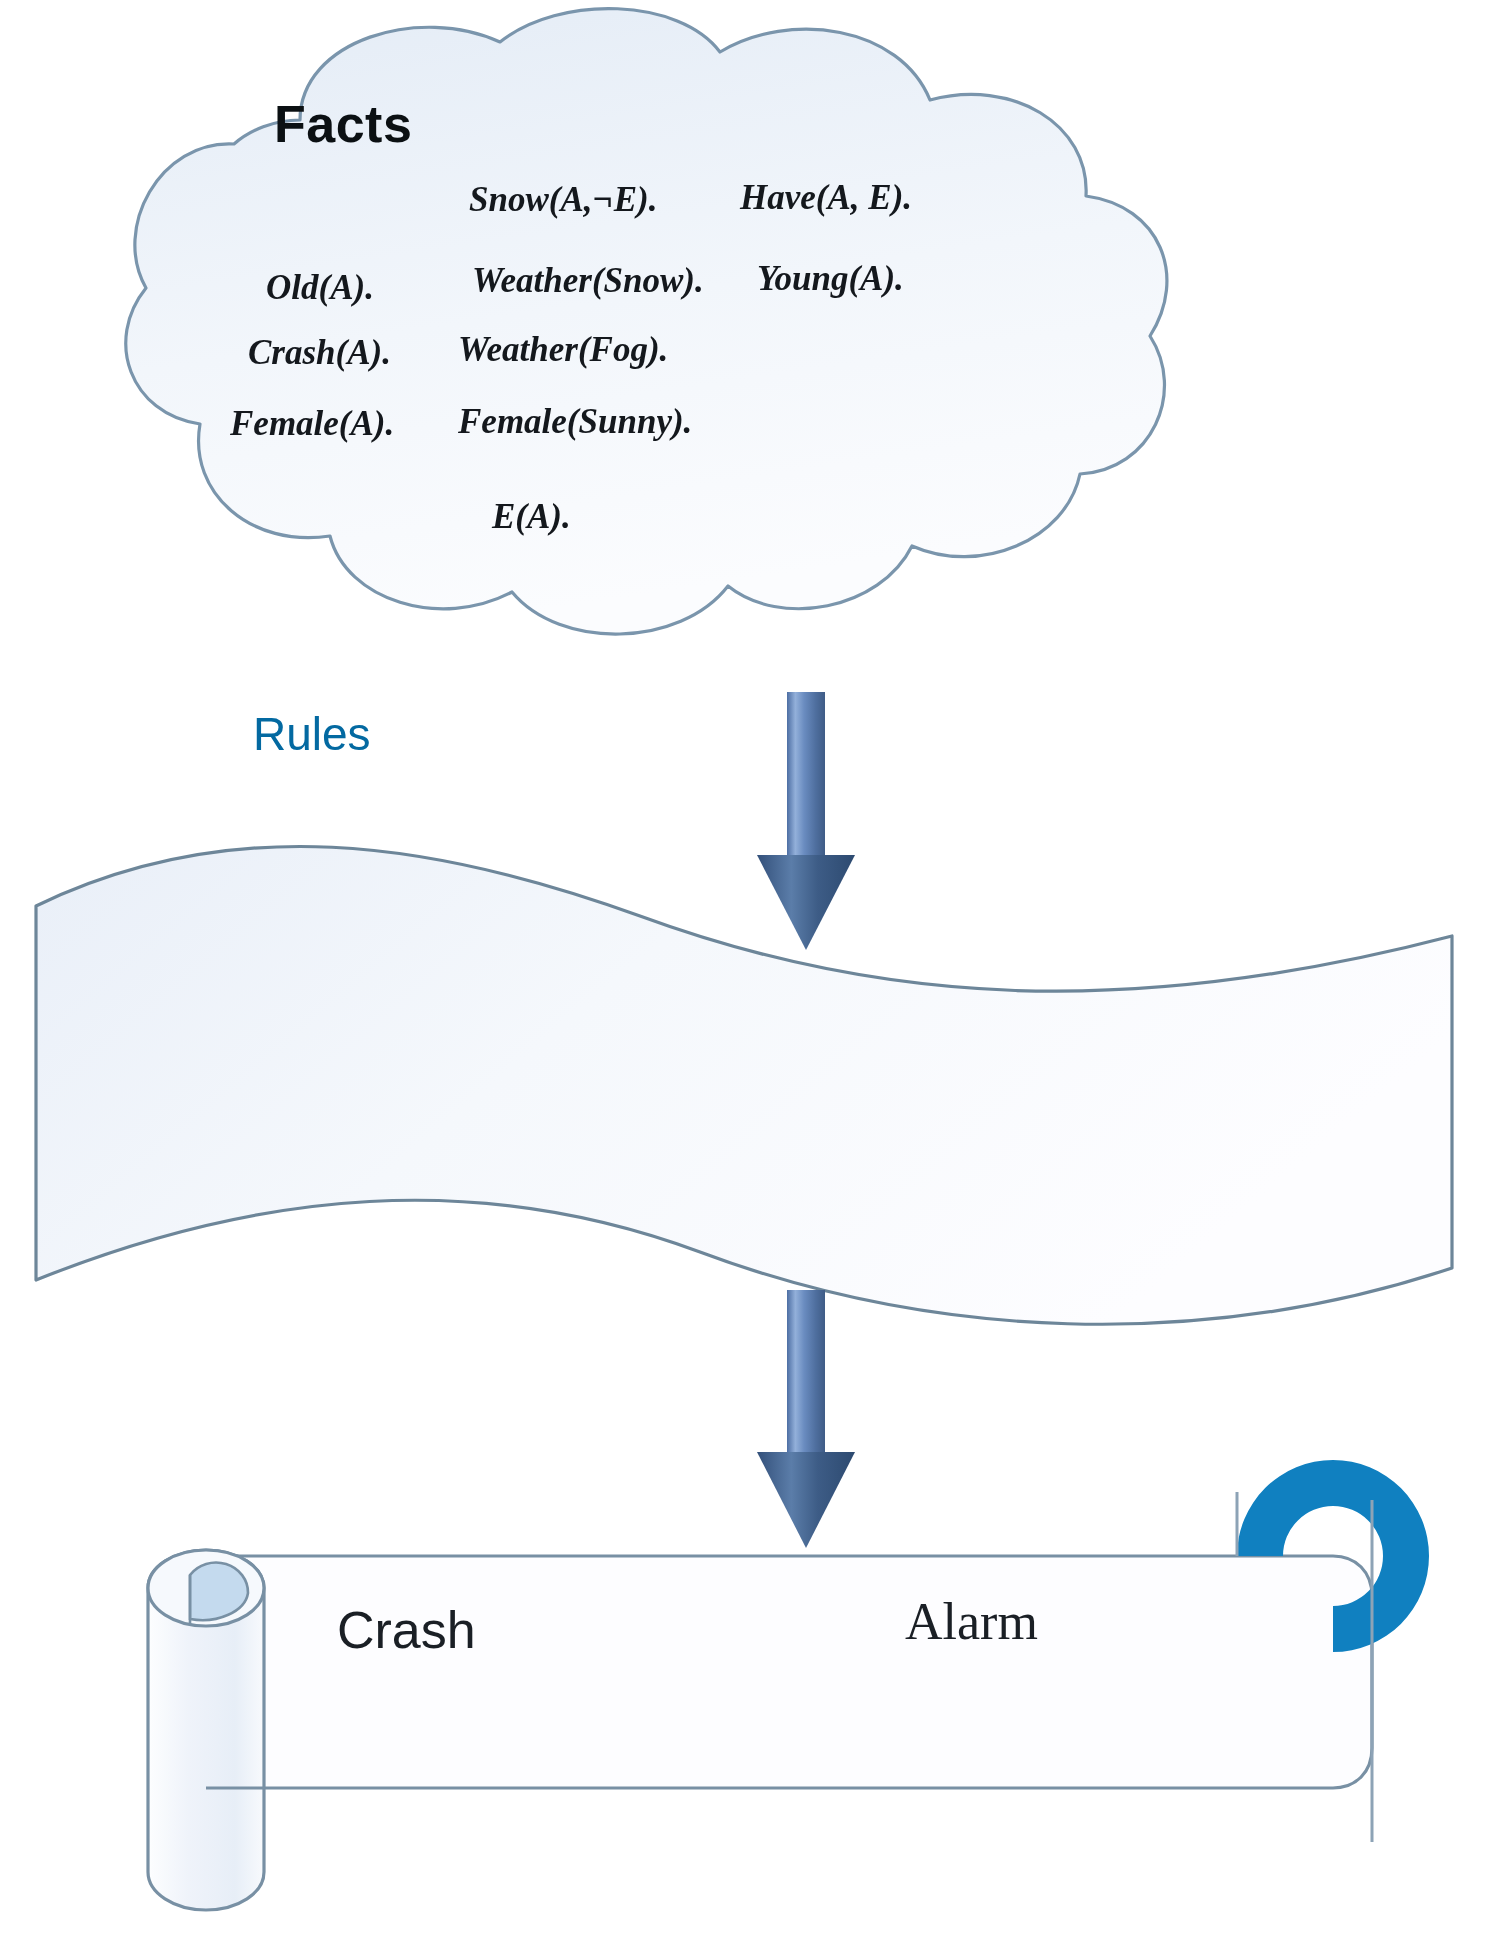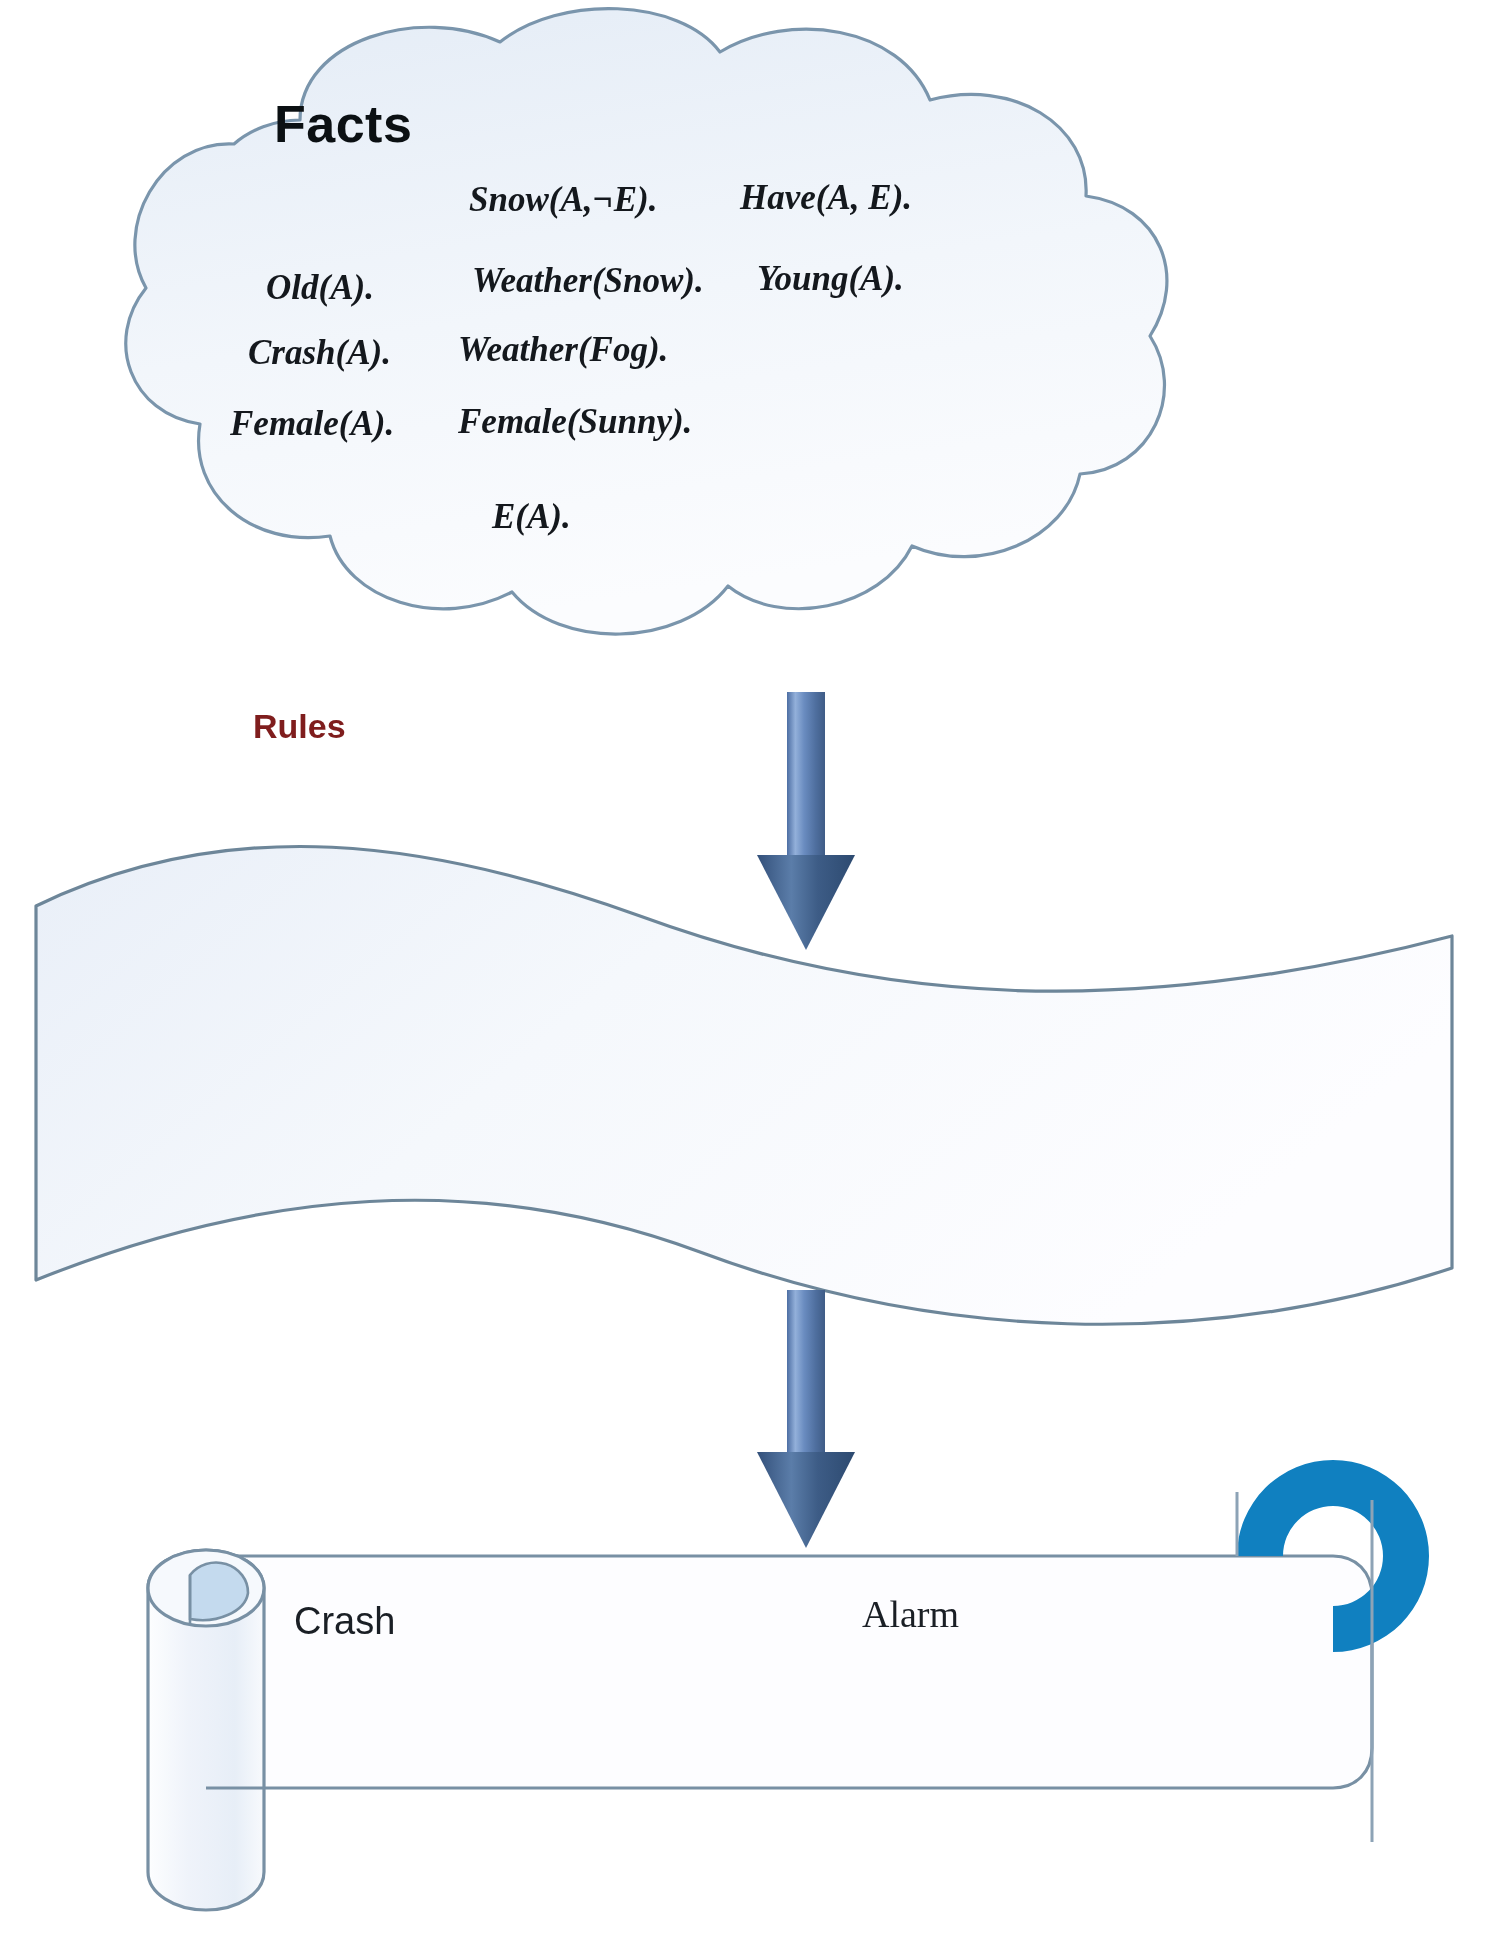--- a/index.html
+++ b/index.html
@@ -40,23 +40,23 @@
     font-weight: bold;
     font-size: 52px;
     letter-spacing: 0.5px;
     color: #0b1013;
     text-align: center;
   }
   .rules-title {
     left: 253px;
     top: 707px;
     font-family: "Liberation Sans", sans-serif;
-    font-weight: bold;
-    font-size: 34px;
-    color: #7f1d1d;
+    font-weight: normal;
+    font-size: 46px;
+    color: #0369a1;
   }
   .fact {
     font-family: "Liberation Serif", serif;
     font-style: italic;
     font-weight: bold;
     font-size: 35px;
     color: #14181d;
   }
   .rule-formula {
     position: absolute;
@@ -64,23 +64,24 @@
     top: 833px;
     font-family: "Liberation Serif", serif;
     font-style: italic;
     font-weight: bold;
     font-size: 46px;
     color: #12171c;
     white-space: nowrap;
   }
   .outcome {
     position: absolute;
-    font-size: 38px;
+    font-size: 52px;
     color: #1a1f25;
     white-space: nowrap;
+    margin-left: 43px;
   }
   .outcome.sans {
     font-family: "Liberation Sans", sans-serif;
     font-weight: 300;
   }
   .outcome.serif {
     font-family: "Liberation Serif", serif;
     font-weight: 400;
   }
 </style>

